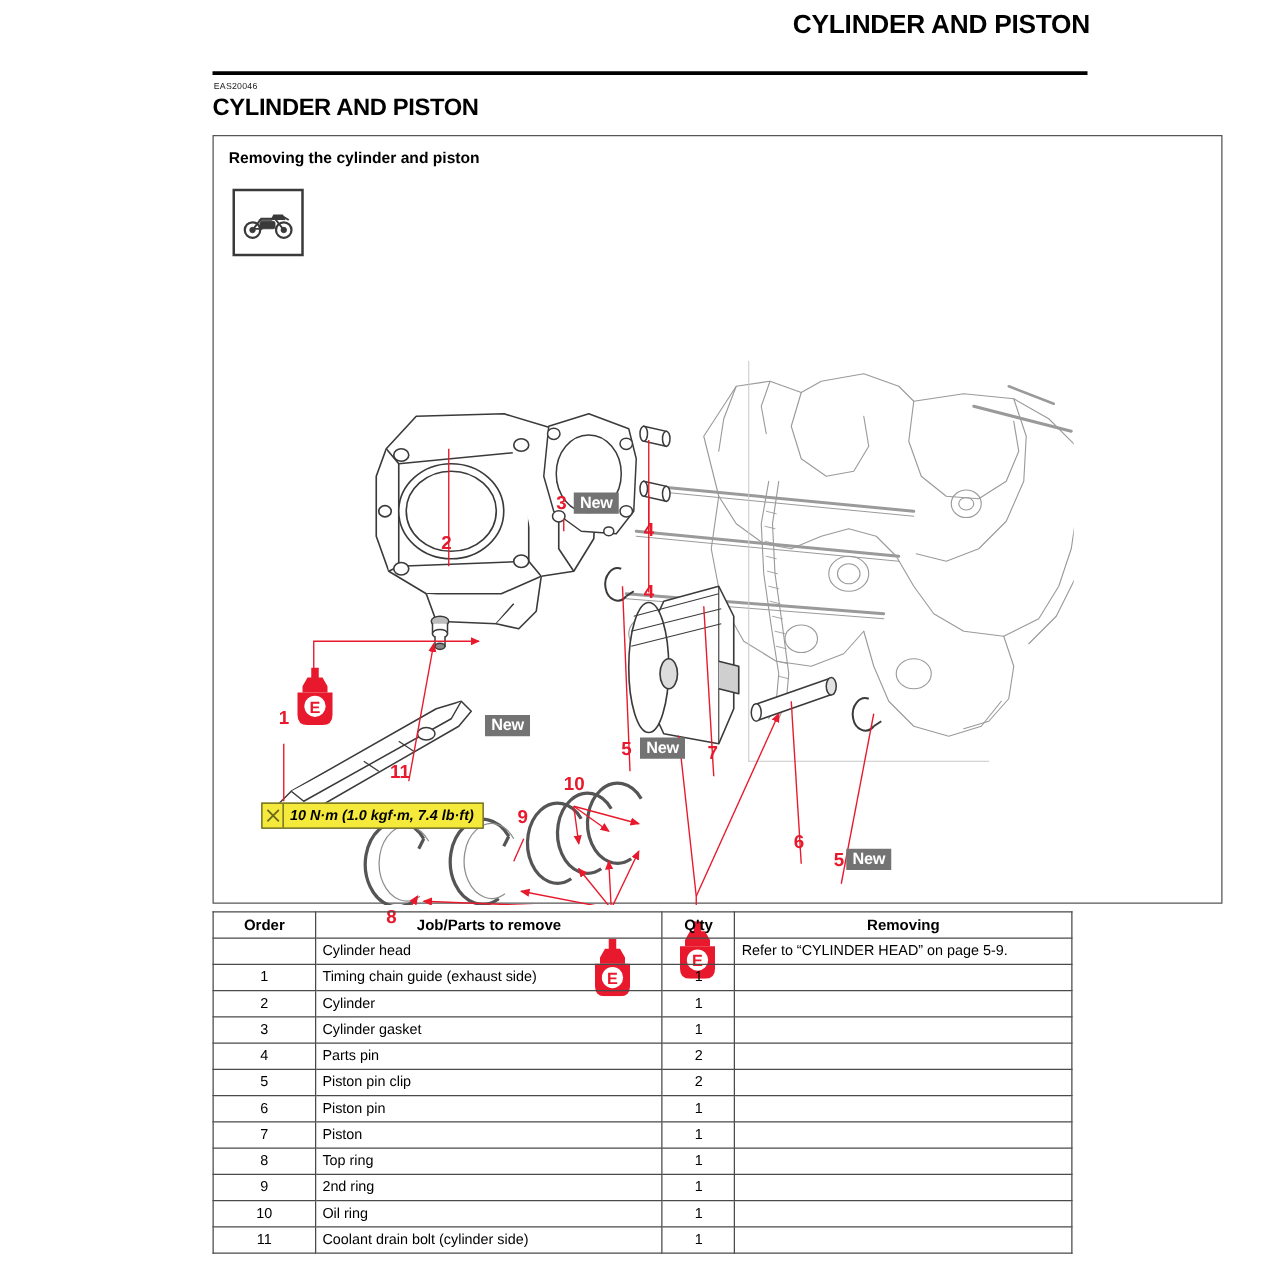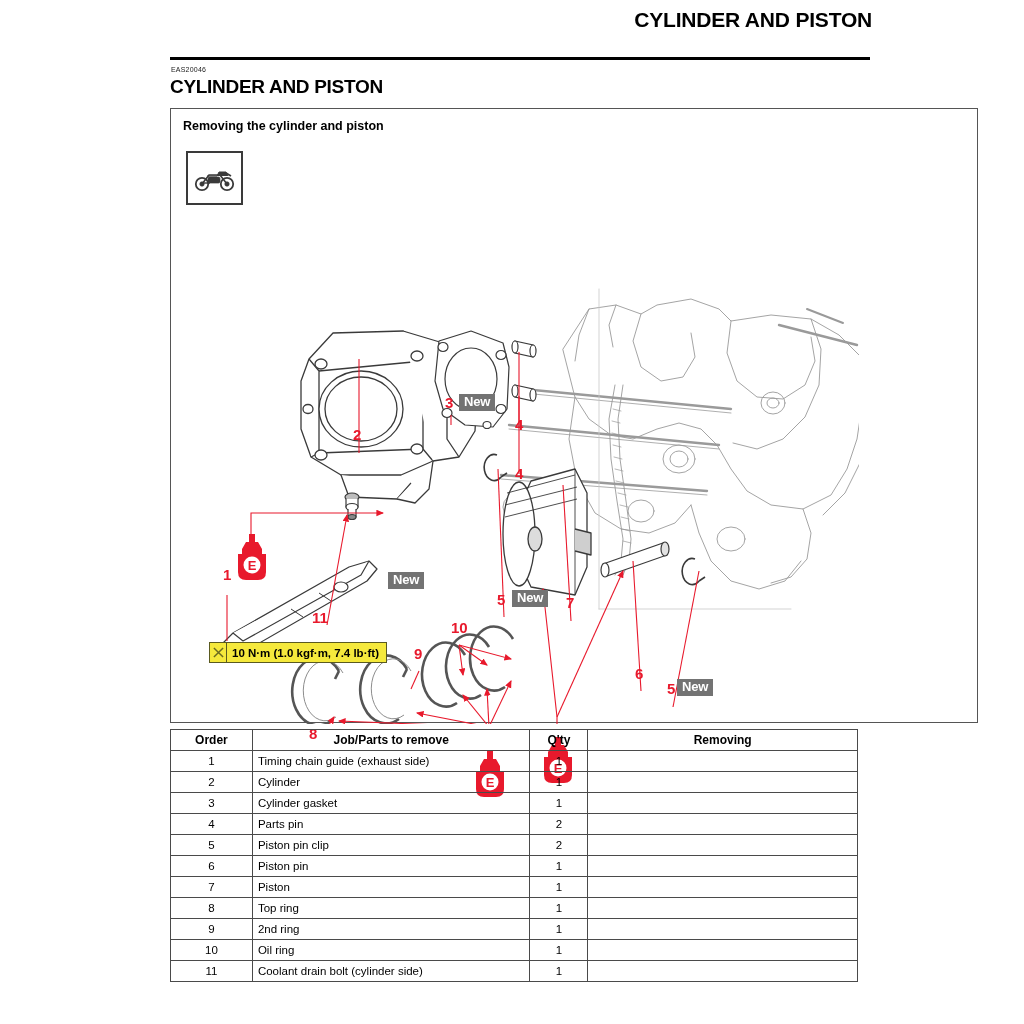--- a/index.html
+++ b/index.html
@@ -438,21 +438,21 @@
   </div>
   <div style="position:absolute; left:370px; top:628px;">
     <svg width="34" height="46" viewBox="0 0 34 46">
       <path d="M14 0 h6 v8 h3 l4 7 v5 h-20 v-5 l4 -7 h3 z" fill="#e8192c"></path>
       <path d="M3 20 h28 v18 q0 8 -8 8 h-12 q-8 0 -8 -8 z" fill="#e8192c"></path>
       <circle cx="17" cy="31" r="8.5" fill="#fff"></circle>
       <text x="17" y="36" font-family="Liberation Sans, sans-serif" font-size="13" font-weight="bold" fill="#e8192c" text-anchor="middle">E</text>
     </svg>
   </div>
 
-  <div class="torque-box" style="left:38px; top:533px;">
+  <div class="torque-box" style="left:38px; top:533px;font-style:italic;">
     <span class="torque-icon">
       <svg width="11" height="11" viewBox="0 0 12 12">
         <path d="M1 1 L11 11 M11 1 L1 11" stroke="#6b6b20" stroke-width="1.6" fill="none"></path>
       </svg>
     </span>
     <span>10 N·m (1.0 kgf·m, 7.4 lb·ft)</span>
   </div>
 
 </div>
 
@@ -460,20 +460,26 @@
   <thead>
     <tr>
       <th class="col-order">Order</th>
       <th class="col-job">Job/Parts to remove</th>
       <th class="col-qty">Q'ty</th>
       <th class="col-remark">Removing</th>
     </tr>
   </thead>
   <tbody id="table-body">
       <tr>
+        <td class="col-order"></td>
+        <td class="col-job">Cylinder head</td>
+        <td class="col-qty"></td>
+        <td class="col-remark">Refer to “CYLINDER HEAD” on page 5-9.</td>
+      </tr>
+      <tr>
         <td class="col-order">1</td>
         <td class="col-job">Timing chain guide (exhaust side)</td>
         <td class="col-qty">1</td>
         <td class="col-remark"></td>
       </tr>
       <tr>
         <td class="col-order">2</td>
         <td class="col-job">Cylinder</td>
         <td class="col-qty">1</td>
         <td class="col-remark"></td>

